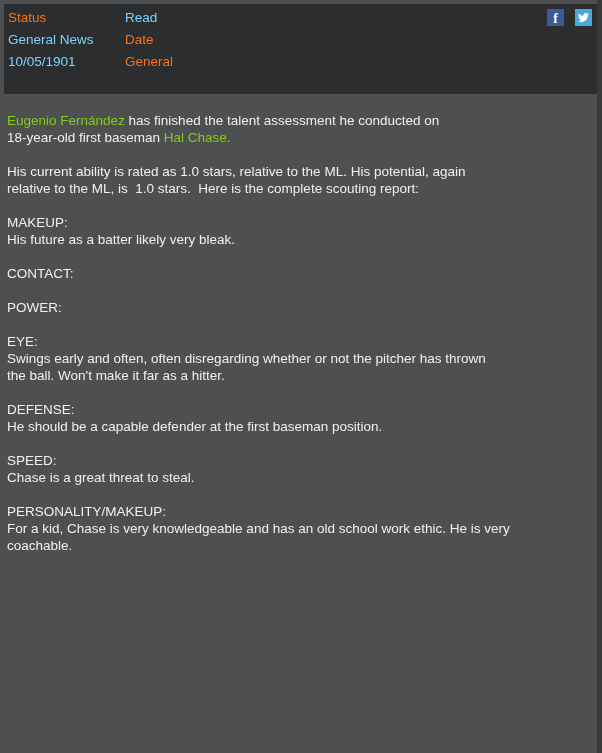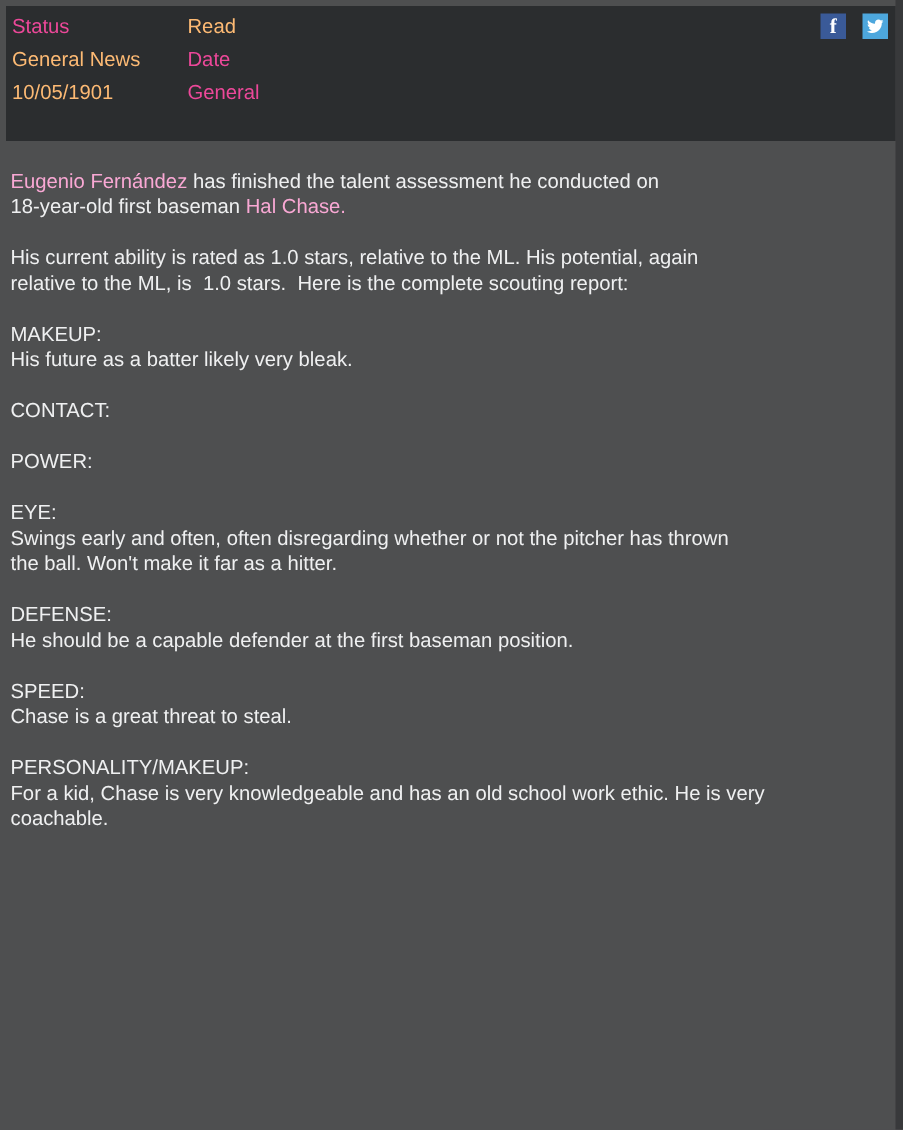--- a/index.html
+++ b/index.html
@@ -23,22 +23,22 @@
     background: #2b2d2f;
     box-sizing: border-box;
     padding: 3px 0 0 4px;
   }
   .header-grid {
     display: grid;
     grid-template-columns: 117px auto;
     line-height: 22px;
     font-size: 13.5px;
   }
-  .field-label { color: #ec4899; white-space: nowrap; }
-  .field-value { color: #fdba74; white-space: nowrap; }
+  .field-label { color: #f97316; white-space: nowrap; }
+  .field-value { color: #7dd3fc; white-space: nowrap; }
   
   .social-icon {
     position: absolute; top: 9px;
     width: 17px; height: 17px;
     display: flex; align-items: center; justify-content: center;
     cursor: pointer;
   }
   .fb-icon { left: 547px; background: #3a5a98; }
   .tw-icon { left: 575px; background: #4da7dd; }
   .fb-glyph {
@@ -53,21 +53,21 @@
   
   .message-body {
     position: absolute; left: 7px; top: 112px;
     width: 585px;
     font-size: 13.5px;
     line-height: 17px;
     color: #eff0f1;
   }
   .paragraph { margin: 0 0 17px 0; }
   .text-line { white-space: pre; }
-  .player-link { color: #f9a8d4; cursor: pointer; }
+  .player-link { color: #84cc16; cursor: pointer; }
 </style>
 </head>
 <body>
 
 <div class="right-strip"></div>
 
 <div class="header-panel">
   <div class="header-grid">
       <div class="field-label">Status</div>
       <div class="field-value">Read</div>

